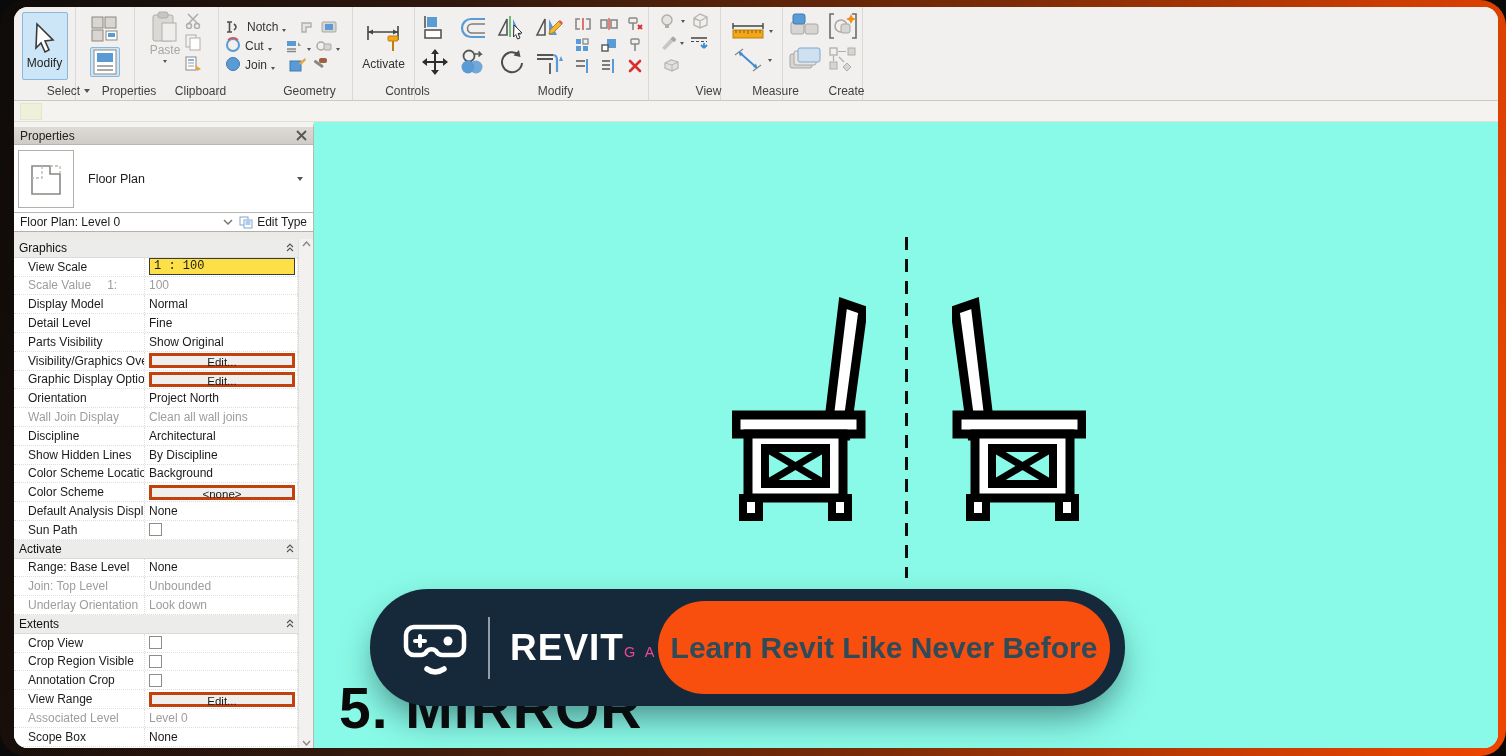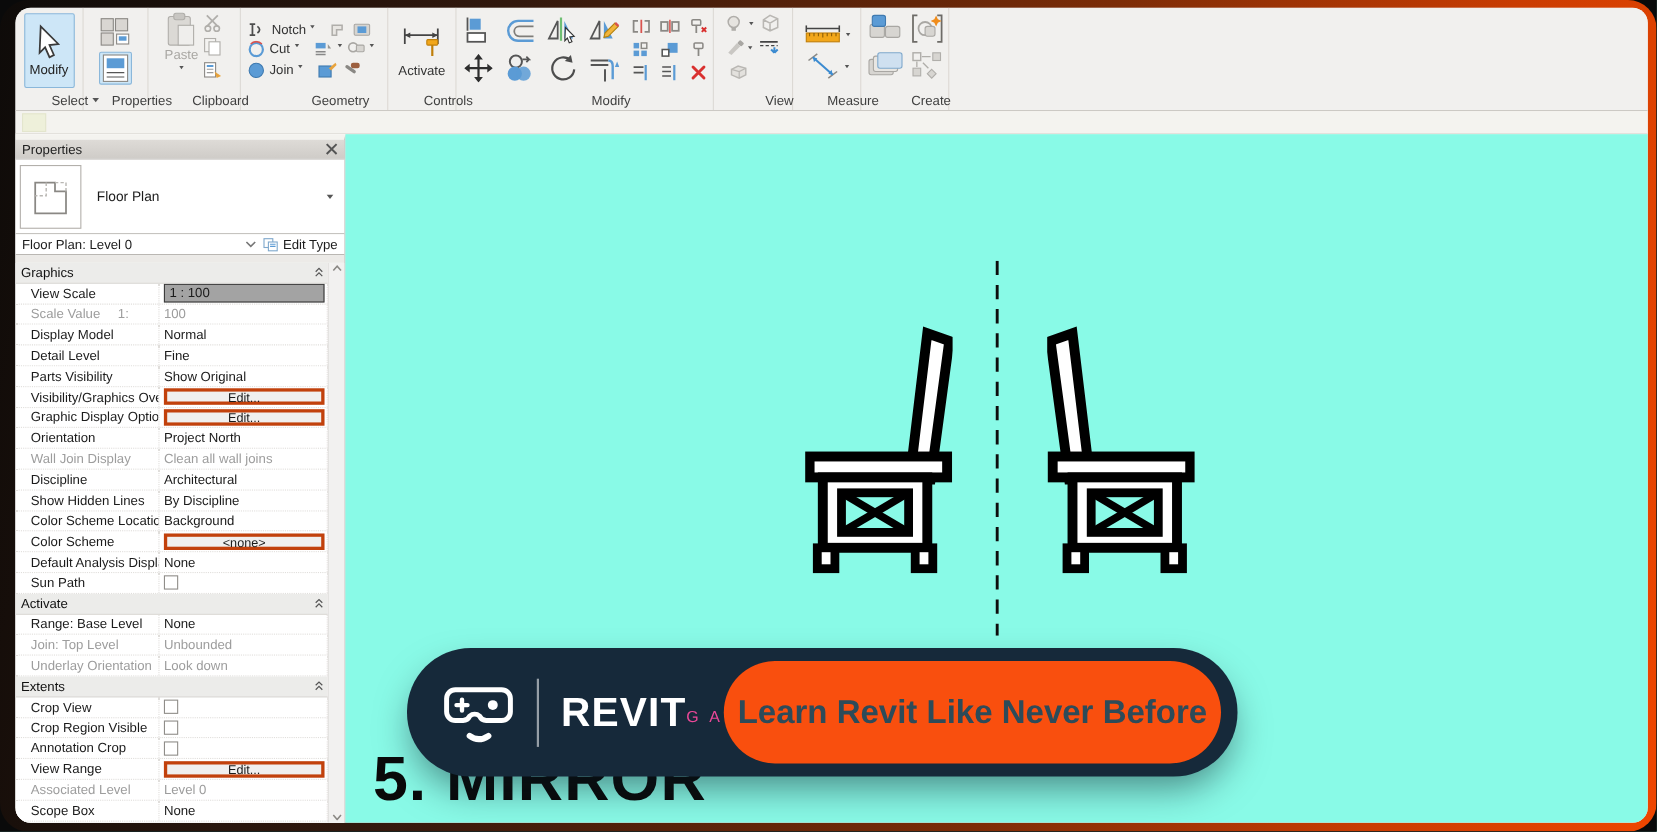--- a/index.html
+++ b/index.html
@@ -28,21 +28,21 @@
                 font-size:12px; color:#222; cursor:default; }
   .col2 { display:flex; flex-direction:column; gap:3px; align-items:center; }
   .iconbtn { display:flex; align-items:center; justify-content:center; padding:1px; border-radius:2px; }
   .iconbtn.active { background:#cde6f7; border:1px solid #8ab7da; }
 
   .clip-body { display:flex; gap:5px; align-items:flex-start; padding-top:4px; }
   .paste-btn { display:flex; flex-direction:column; align-items:center; color:#a9a7a3; font-size:12px; }
   .minicol { display:flex; flex-direction:column; gap:5px; margin-top:2px; }
 
   .geo-body { display:flex; flex-direction:column; gap:3px; align-items:flex-start; padding:4px 2px 0 6px; }
-  .geo-row { display:flex; align-items:flex-start; gap:4px; font-size:12px; color:#333; }
+  .geo-row { display:flex; align-items:flex-end; gap:4px; font-size:12px; color:#333; }
   .geo-row .spacer { width:6px; }
 
   .controls-body { display:flex; flex-direction:column; align-items:center; font-size:12px; color:#333; padding-top:6px; gap:3px;}
 
   .mod-body { display:flex; gap:8px; align-items:flex-start; padding:6px 6px 0 8px; }
   .grid42 { display:grid; grid-template-columns:repeat(4,30px); grid-template-rows:30px 30px; gap:4px 8px; }
   .grid33 { display:grid; grid-template-columns:repeat(3,22px); grid-template-rows:18px 18px 18px; gap:3px 4px; margin-top:2px; }
   .gcell { display:flex; align-items:center; justify-content:center; }
 
   .view-body { display:grid; grid-template-columns:26px 22px; grid-template-rows:20px 20px 20px; gap:2px 4px; padding-top:4px; }
@@ -82,22 +82,22 @@
   .p-sec { height:18.8px; background:#ececea; display:flex; align-items:center; padding:0 4px 0 5px;
            font-size:12px; color:#111; border-bottom:1px solid #dddbd8; }
   .p-sec .coll { margin-left:auto; }
   .p-row { height:18.8px; display:flex; align-items:stretch; border-bottom:1px dotted #e0dedb; font-size:12px; }
   .p-label { width:131px; padding-left:14px; display:flex; align-items:center; color:#1b1b1b;
              border-right:1px dotted #e0dedb; white-space:nowrap; overflow:hidden; flex:none; }
   .p-label .l2 { margin-left:16px; }
   .p-val { flex:1; display:flex; align-items:center; padding-left:4px; color:#1b1b1b;
            border-right:1px dotted #e0dedb; overflow:hidden; white-space:nowrap; }
   .gray { color:#9d9d9d !important; }
-  .p-input { border:1px solid #3c3c3c; background:#a3a3a3; height:17px; line-height:15px; flex:1;
-             margin-right:2px; padding-left:4px; font-size:12px; }
+  .p-input { border:1px solid #3c3c3c; background:#fde047; height:17px; line-height:15px; flex:1;
+             margin-right:2px; padding-left:4px; font-size:12px;font-family:Liberation Mono, monospace; }
   .p-btn { flex:1; height:15px; margin-right:2px; background:#f0efee; border:3px solid #c2410c;
            font-size:11.5px; color:#1b1b1b; font-family:"Liberation Sans",sans-serif; }
   .p-check { width:13px; height:13px; border:1px solid #8f8d89; background:#fff; display:inline-block; }
 
   .p-scroll { position:absolute; top:0; right:0; bottom:0; width:15px; background:#f2f1f0;
               border-left:1px solid #e3e1df; display:flex; flex-direction:column; justify-content:space-between;
               align-items:center; padding:2px 0; }
 
   
   .canvas { position:relative; flex:1; background:#89fae7; overflow:hidden; }

